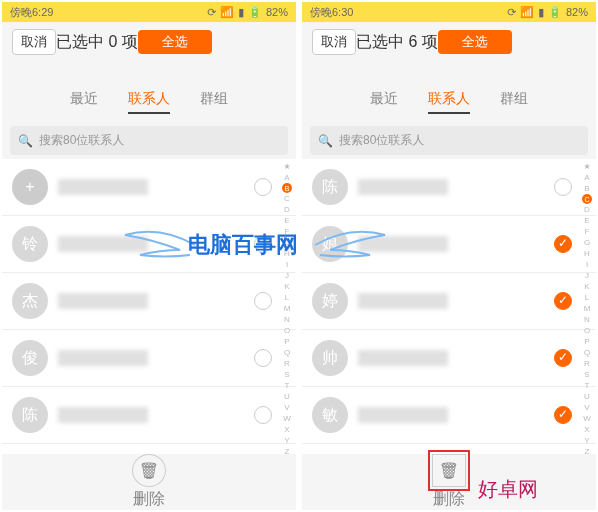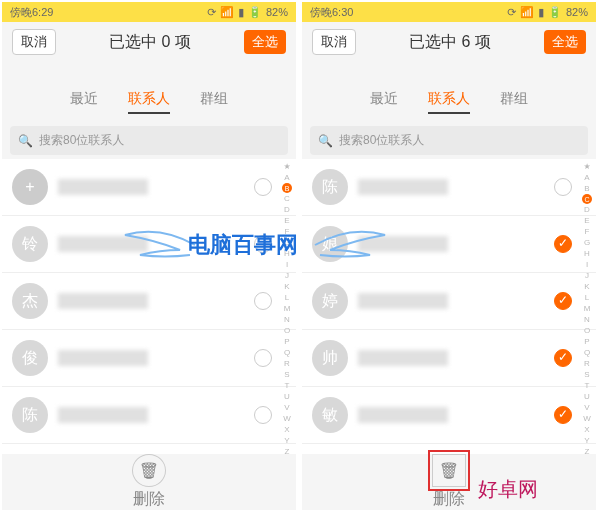--- a/index.html
+++ b/index.html
@@ -1,23 +1,23 @@
 <!DOCTYPE html>
 <html><head>
 <meta charset="utf-8">
 <style>
 * { margin: 0; padding: 0; box-sizing: border-box; }
 body { font-family: -apple-system, "Helvetica Neue", Arial, sans-serif; background: #fff; width: 598px; height: 512px; position: relative; overflow: hidden; }
 .container { display: flex; gap: 6px; padding: 2px; }
 .phone { width: 294px; height: 508px; background: #f5f5f5; position: relative; overflow: hidden; }
 .statusbar { height: 20px; display: flex; justify-content: space-between; align-items: center; padding: 0 8px; font-size: 11px; color: #666; background: #fde047; }
 .status-right { display: flex; align-items: center; gap: 4px; }
-.header { height: 40px; display: flex; align-items: center; justify-content: space-between; padding: 0 10px; background: #f5f5f5; }
+.header { height: 40px; display: flex; align-items: center; padding: 0 10px; background: #f5f5f5; }
 .btn-cancel { border: 1px solid #ccc; border-radius: 4px; padding: 3px 8px; font-size: 13px; background: #fff; color: #333; }
-.btn-selectall { background: #ff6600; color: #fff; border-radius: 4px; padding: 3px 8px; font-size: 13px; border: none; }
+.btn-selectall { background: #ff6600; color: #fff; border-radius: 4px; padding: 3px 24px; font-size: 13px; border: none; }
 .title { font-size: 16px; color: #333; }
 .tabs { display: flex; justify-content: center; gap: 30px; padding: 8px 0; font-size: 14px; background: #f5f5f5; }
 .tab { color: #888; padding-bottom: 4px; margin-top: 20px; }
 .tab.active { color: #ff6600; border-bottom: 2px solid #404040; }
 .search { margin: 4px 8px; background: #eaeaea; border-radius: 4px; padding: 6px 8px; font-size: 12px; color: #999; display: flex; align-items: center; gap: 6px; }
 .list { background: #fff; position: relative; }
 .row { display: flex; align-items: center; padding: 10px 24px 10px 10px; border-bottom: 1px solid #eee; position: relative; }
 .avatar { width: 36px; height: 36px; border-radius: 50%; background: #ddd; color: #fff; display: flex; align-items: center; justify-content: center; font-size: 16px; flex-shrink: 0; margin-right: 10px; }
 .name-blur { width: 90px; height: 16px; background: #e0e0e0; filter: blur(2px); }
 .radio { width: 18px; height: 18px; border: 1px solid #ccc; border-radius: 50%; margin-left: auto; background: #fff; }

